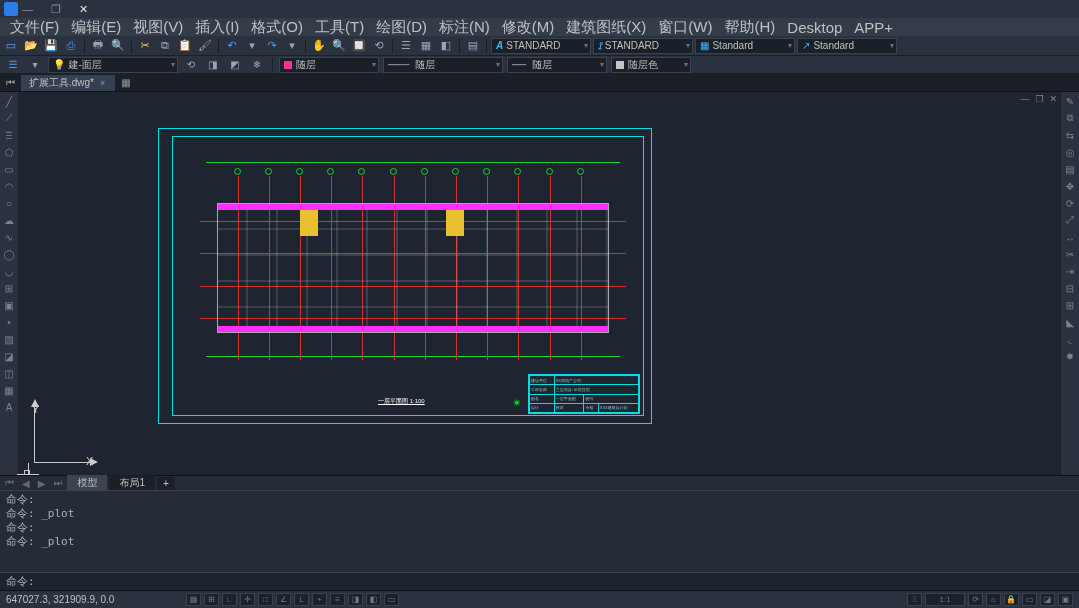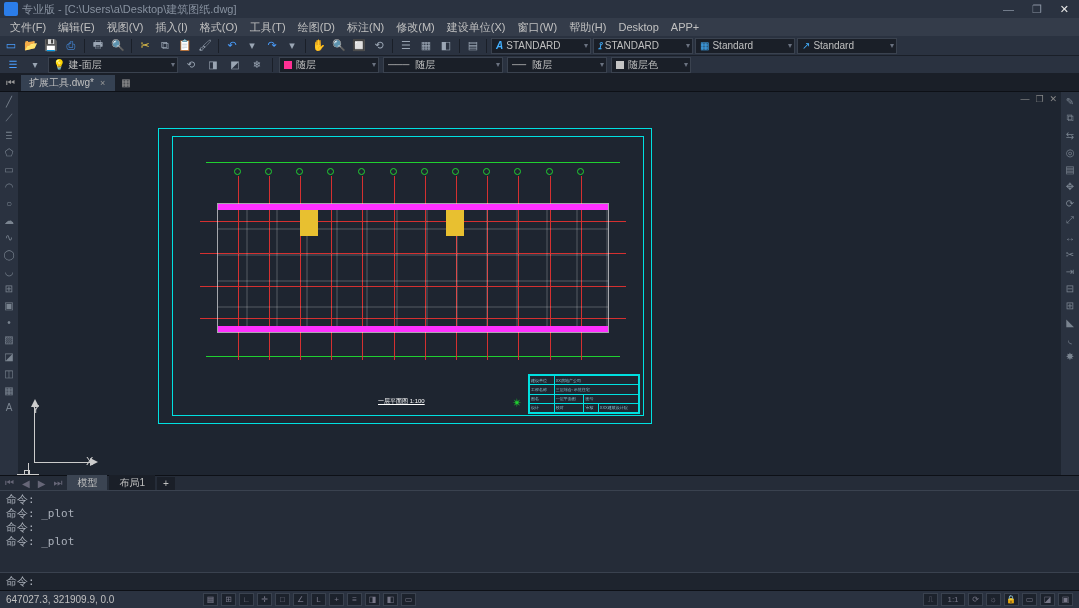--- a/index.html
+++ b/index.html
@@ -27,21 +27,21 @@
 .title-bar .win-controls { display: flex; gap: 18px; padding-right: 6px; }
 .title-bar .win-controls span { cursor: pointer; }
 .title-bar .win-controls .close { color: #e8e8e8; }
 
 .menu-bar {
   height: 18px;
   background: #343c4a;
   display: flex;
   align-items: center;
   padding: 0 4px;
-  font-size: 11px;
+  font-size: 15px;
 }
 .menu-bar .menu-item { padding: 0 6px; cursor: pointer; white-space: nowrap; }
 
 .toolbar {
   height: 20px;
   background: #2a3240;
   border-bottom: 1px solid #1a1f28;
   display: flex;
   align-items: center;
   padding: 0 2px;
@@ -273,57 +273,56 @@
 }
 
 .status-bar {
   height: 18px;
   background: #2a3240;
   border-top: 1px solid #0d1016;
   display: flex;
   align-items: center;
   font-size: 10px;
   padding: 0 6px;
-  gap: 17px;
+  gap: 0;
 }
 .status-bar .coords { flex: 0 0 180px; }
 .status-bar .sb-group { display: flex; gap: 3px; }
 .status-bar .sb-btn {
   width: 15px; height: 13px; background: #1c222c; border: 1px solid #3a424f;
   display: flex; align-items: center; justify-content: center;
   font-size: 8px; color: #778; cursor: pointer;
 }
 .status-bar .spacer { flex: 1; }
 </style>
 </head>
 <body>
 
 <div class="title-bar">
   <div class="app-icon"></div>
-  <div class="title-text">专业版 - [C:\Users\a\Desktop\建筑图纸.dwg]</div>
   <div class="win-controls">
     <span>—</span>
     <span>❐</span>
     <span class="close">✕</span>
   </div>
 </div>
 
 <div class="cursor-spot"></div>
 
 <div class="menu-bar">
   <div class="menu-item">文件(F)</div>
   <div class="menu-item">编辑(E)</div>
   <div class="menu-item">视图(V)</div>
   <div class="menu-item">插入(I)</div>
   <div class="menu-item">格式(O)</div>
   <div class="menu-item">工具(T)</div>
   <div class="menu-item">绘图(D)</div>
   <div class="menu-item">标注(N)</div>
   <div class="menu-item">修改(M)</div>
-  <div class="menu-item">建设单位(X)</div>
+  <div class="menu-item">建筑图纸(X)</div>
   <div class="menu-item">窗口(W)</div>
   <div class="menu-item">帮助(H)</div>
   <div class="menu-item">Desktop</div>
   <div class="menu-item">APP+</div>
 </div>
 
 <div class="toolbar">
   <div class="tb-btn blue">▭</div>
   <div class="tb-btn blue">📂</div>
   <div class="tb-btn blue">💾</div>
@@ -583,21 +582,21 @@
     <div class="sb-btn">L</div>
     <div class="sb-btn">+</div>
     <div class="sb-btn">≡</div>
     <div class="sb-btn">◨</div>
     <div class="sb-btn">◧</div>
     <div class="sb-btn">▭</div>
   </div>
   <div class="spacer"></div>
   <div class="sb-group">
     <div class="sb-btn">⎍</div>
-    <div class="sb-btn" style="width:24px">1:1</div>
+    <div class="sb-btn" style="width:40px">1:1</div>
     <div class="sb-btn">⟳</div>
     <div class="sb-btn">☼</div>
     <div class="sb-btn">🔒</div>
     <div class="sb-btn">▭</div>
     <div class="sb-btn">◪</div>
     <div class="sb-btn">▣</div>
   </div>
 </div>
 
 </body></html>

